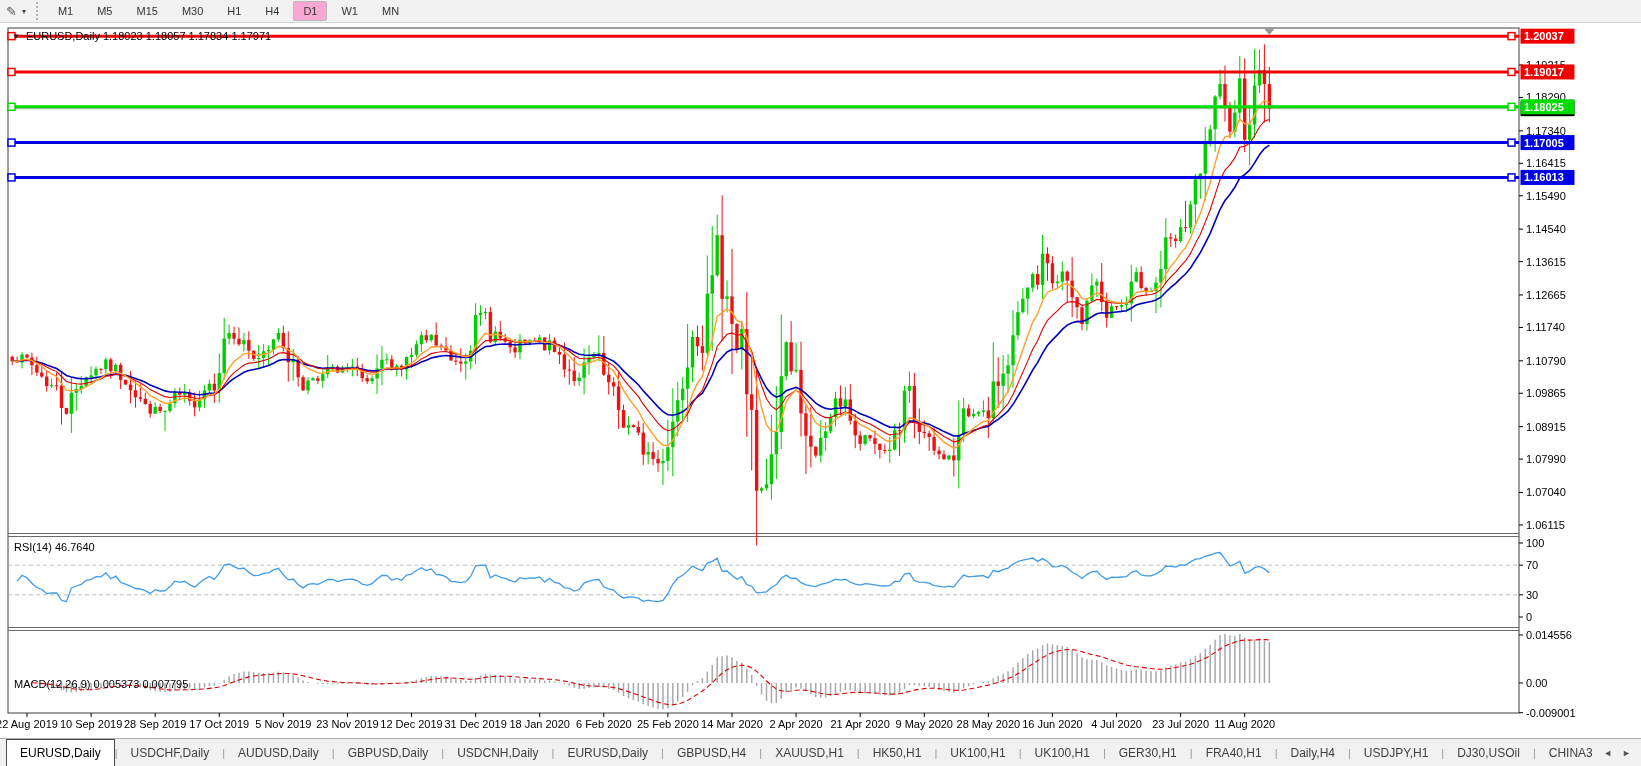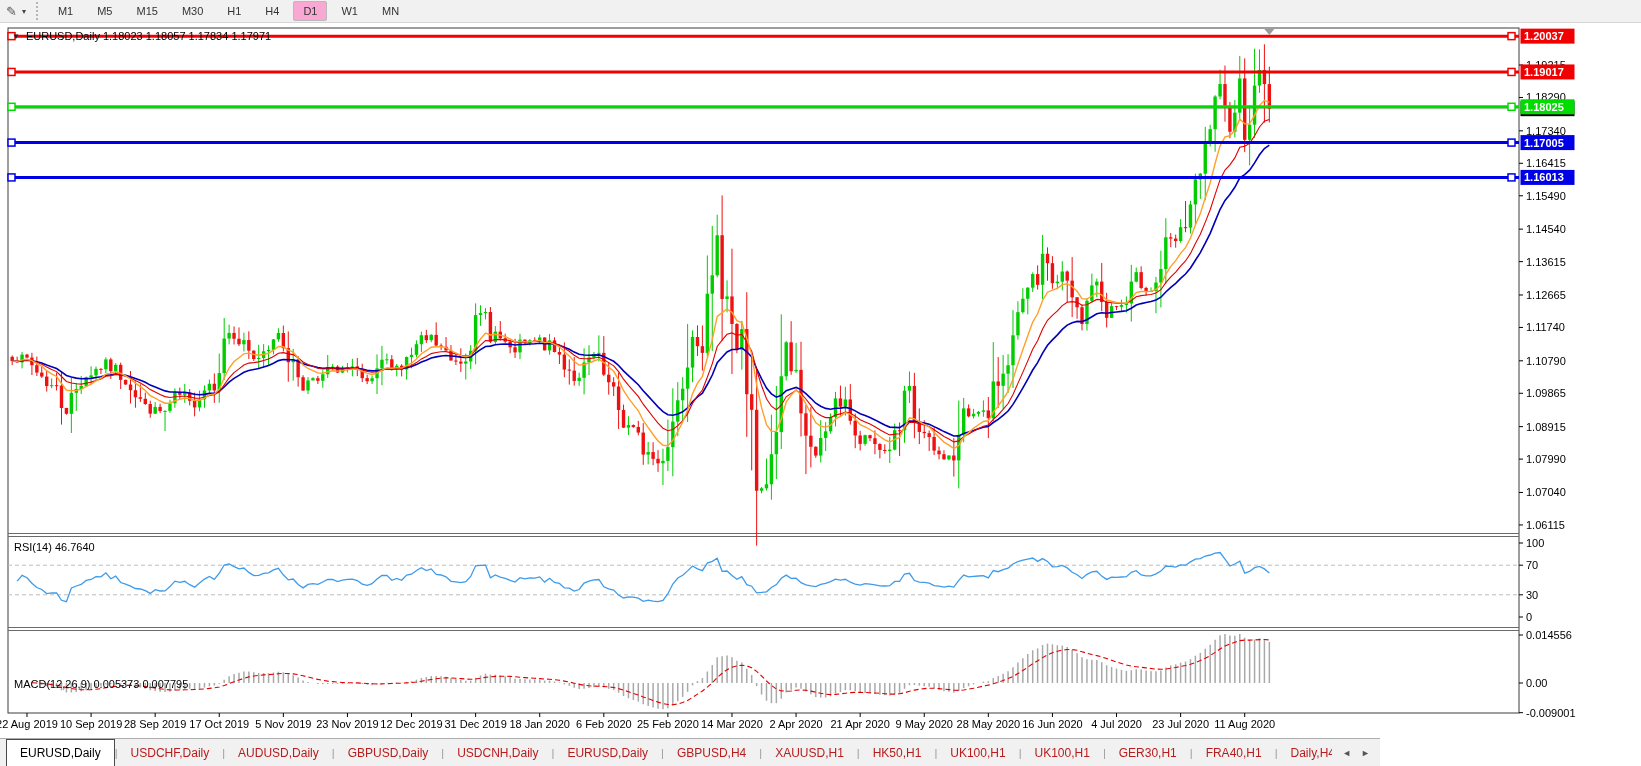--- a/index.html
+++ b/index.html
@@ -13,24 +13,24 @@
   .tool-icon .dd{font-size:8px;color:#444;margin-left:5px;}
   .grip{height:18px;border-left:2px dotted #b5b5b5;margin:0 8px 0 4px;}
   #tf-strip{display:flex;align-items:center;height:100%;}
   .tf-btn{padding:3px 9px;margin:0 2px;color:#333;cursor:pointer;border:1px solid transparent;border-radius:2px;}
   .tf-btn.active{background:#f9a8d4;border:1px solid #b9b9b9;}
   .overlay{position:absolute;z-index:3;font-size:11px;color:#000;white-space:nowrap;}
   .chart-title{left:12px;top:30px;display:flex;align-items:center;gap:6px;}
   .chart-title .tri{font-size:8px;color:#222;}
   .rsi-label{left:14px;top:541px;}
   .macd-label{left:14px;top:633px;margin-top:45px;}
-  .tabbar{position:absolute;left:0;bottom:0;width:1380px;height:27px;background:#f1f1f1;
+  .tabbar{position:absolute;left:0;bottom:0;width:1641px;height:27px;background:#f1f1f1;
     border-top:1px solid #adadad;display:flex;align-items:stretch;z-index:3;font-size:12px;color:#333;}
   #tab-strip{display:flex;align-items:stretch;flex:1;overflow:hidden;}
-  .tab{display:flex;align-items:center;padding:0 13px;cursor:pointer;white-space:nowrap;color:#b91c1c;}
+  .tab{display:flex;align-items:center;padding:0 13px;cursor:pointer;white-space:nowrap;color:#404040;}
   .tab.active{background:#fff;border:1px solid #4a4a4a;border-bottom:none;color:#000;margin-left:6px;}
   .tab-sep{display:flex;align-items:center;color:#9a9a9a;font-size:11px;}
   .tab-arrows{display:flex;align-items:center;gap:10px;padding:0 10px;color:#555;font-size:9px;}
   .tab-arrows span{cursor:pointer;}
 </style>
 </head>
 <body>
 
 <div id="app">
 

